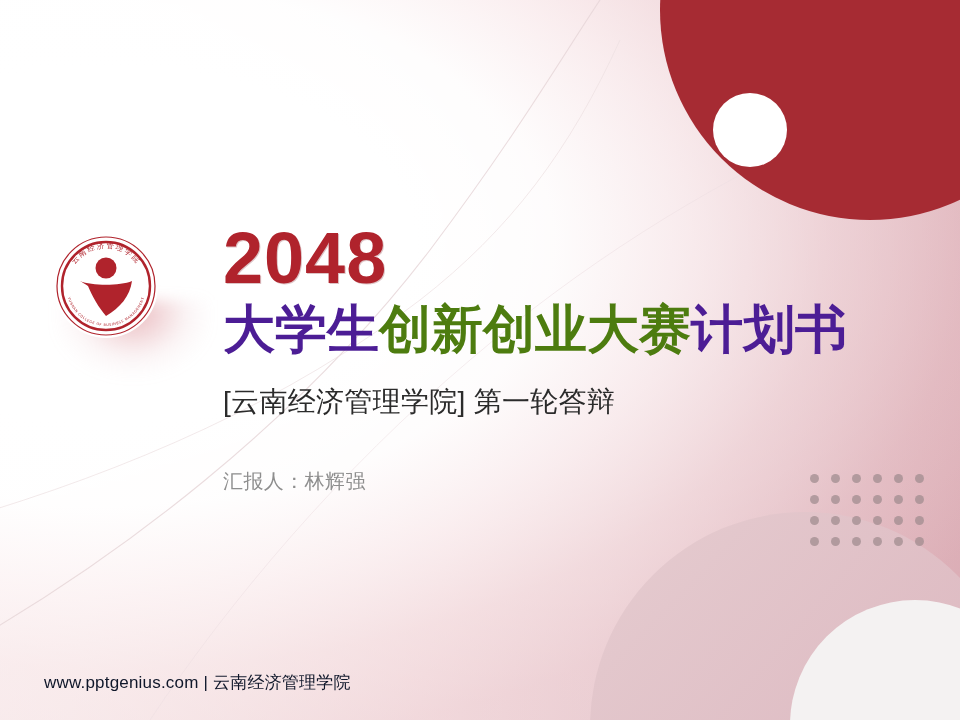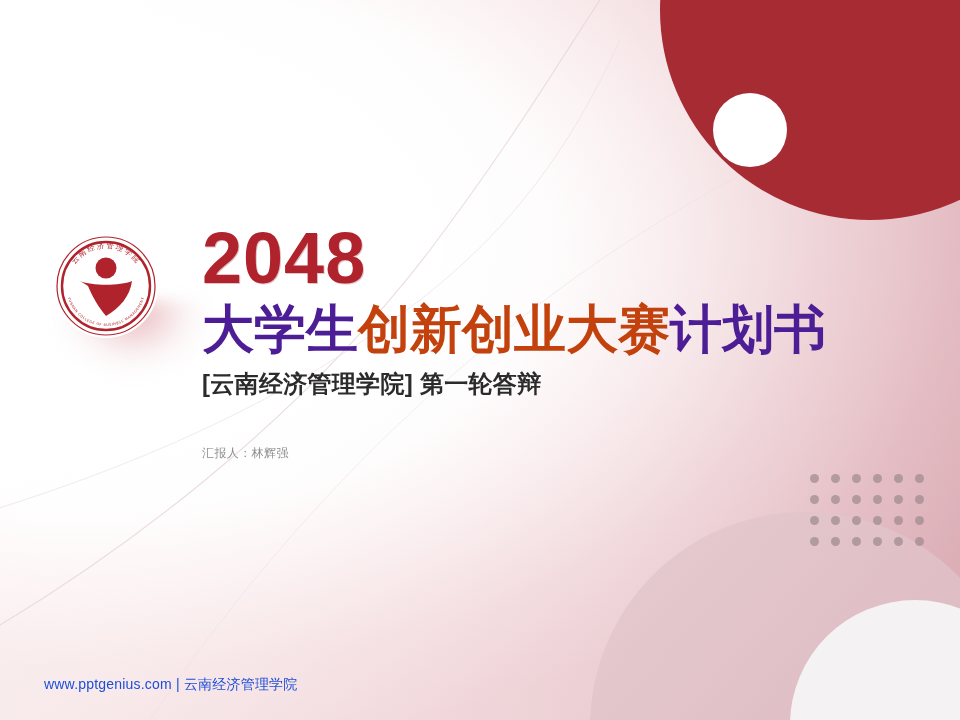--- a/index.html
+++ b/index.html
@@ -108,21 +108,21 @@
     position: absolute;
     left: 52px;
     top: 232px;
     width: 108px;
     height: 108px;
   }
 
   
   .text-block {
     position: absolute;
-    left: 202px;
+    left: 223px;
     top: 222px;
     width: 700px;
   }
   .year {
     font-size: 72px;
     font-weight: 700;
     color: #b0232c;
     line-height: 1.0;
     letter-spacing: 1px;
     margin: 0;
@@ -130,45 +130,45 @@
   }
   .headline {
     margin: 6px 0 0 0;
     font-size: 52px;
     font-weight: 700;
     line-height: 1.12;
     letter-spacing: 0px;
     white-space: nowrap;
   }
   .headline .dark { color: #4c1d95; }
-  .headline .red  { color: #c2410c; }
+  .headline .red  { color: #4d7c0f; }
 
   .subtitle {
-    margin: 10px 0 0 0;
-    font-size: 24px;
-    font-weight: 700;
+    margin: 25px 0 0 0;
+    font-size: 28px;
+    font-weight: 400;
     color: #2b2b2b;
     letter-spacing: 0.3px;
   }
   .meta {
     margin: 44px 0 0 0;
-    font-size: 12px;
+    font-size: 20px;
     line-height: 1.65;
     color: #8e8e8e;
     letter-spacing: 0.4px;
   }
   .meta div { margin: 0; }
 
   
   .footer {
     position: absolute;
     left: 44px;
     bottom: 26px;
-    font-size: 14px;
-    color: #1d4ed8;
+    font-size: 17px;
+    color: #0f172a;
     letter-spacing: 0.2px;
   }
 </style>
 </head>
 <body>
 
 <div id="slide">
 
   <div class="bg-base"></div>
 

